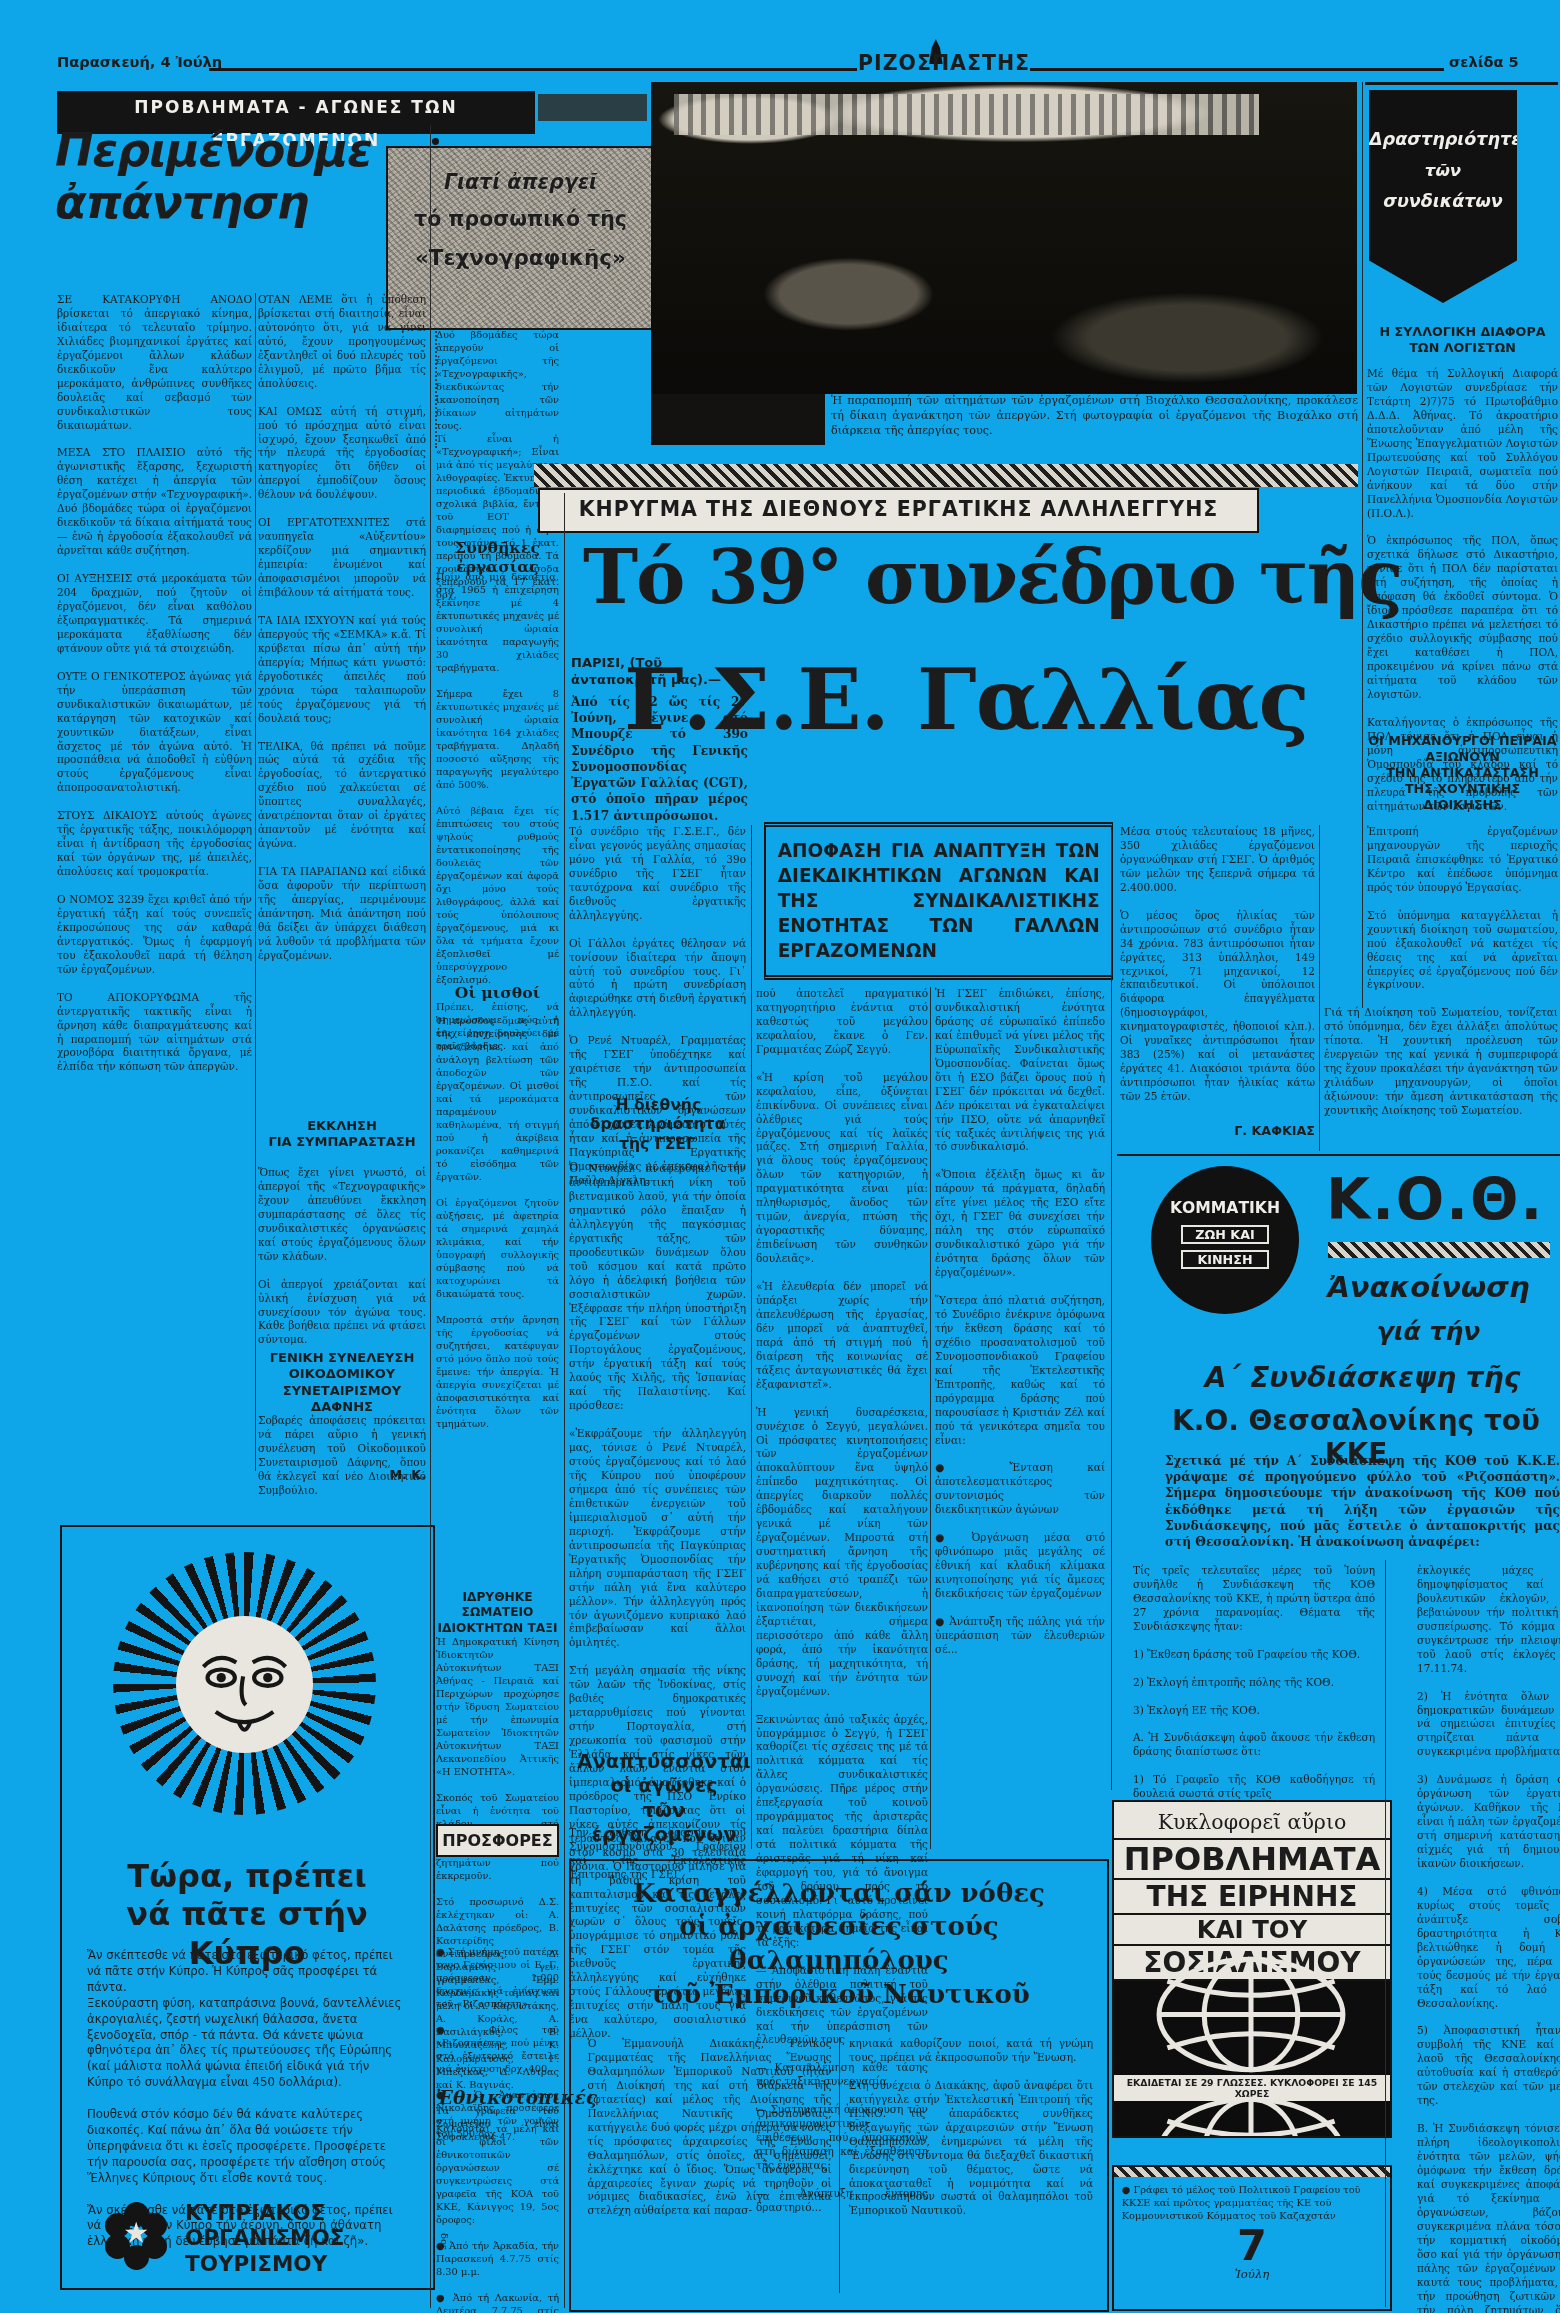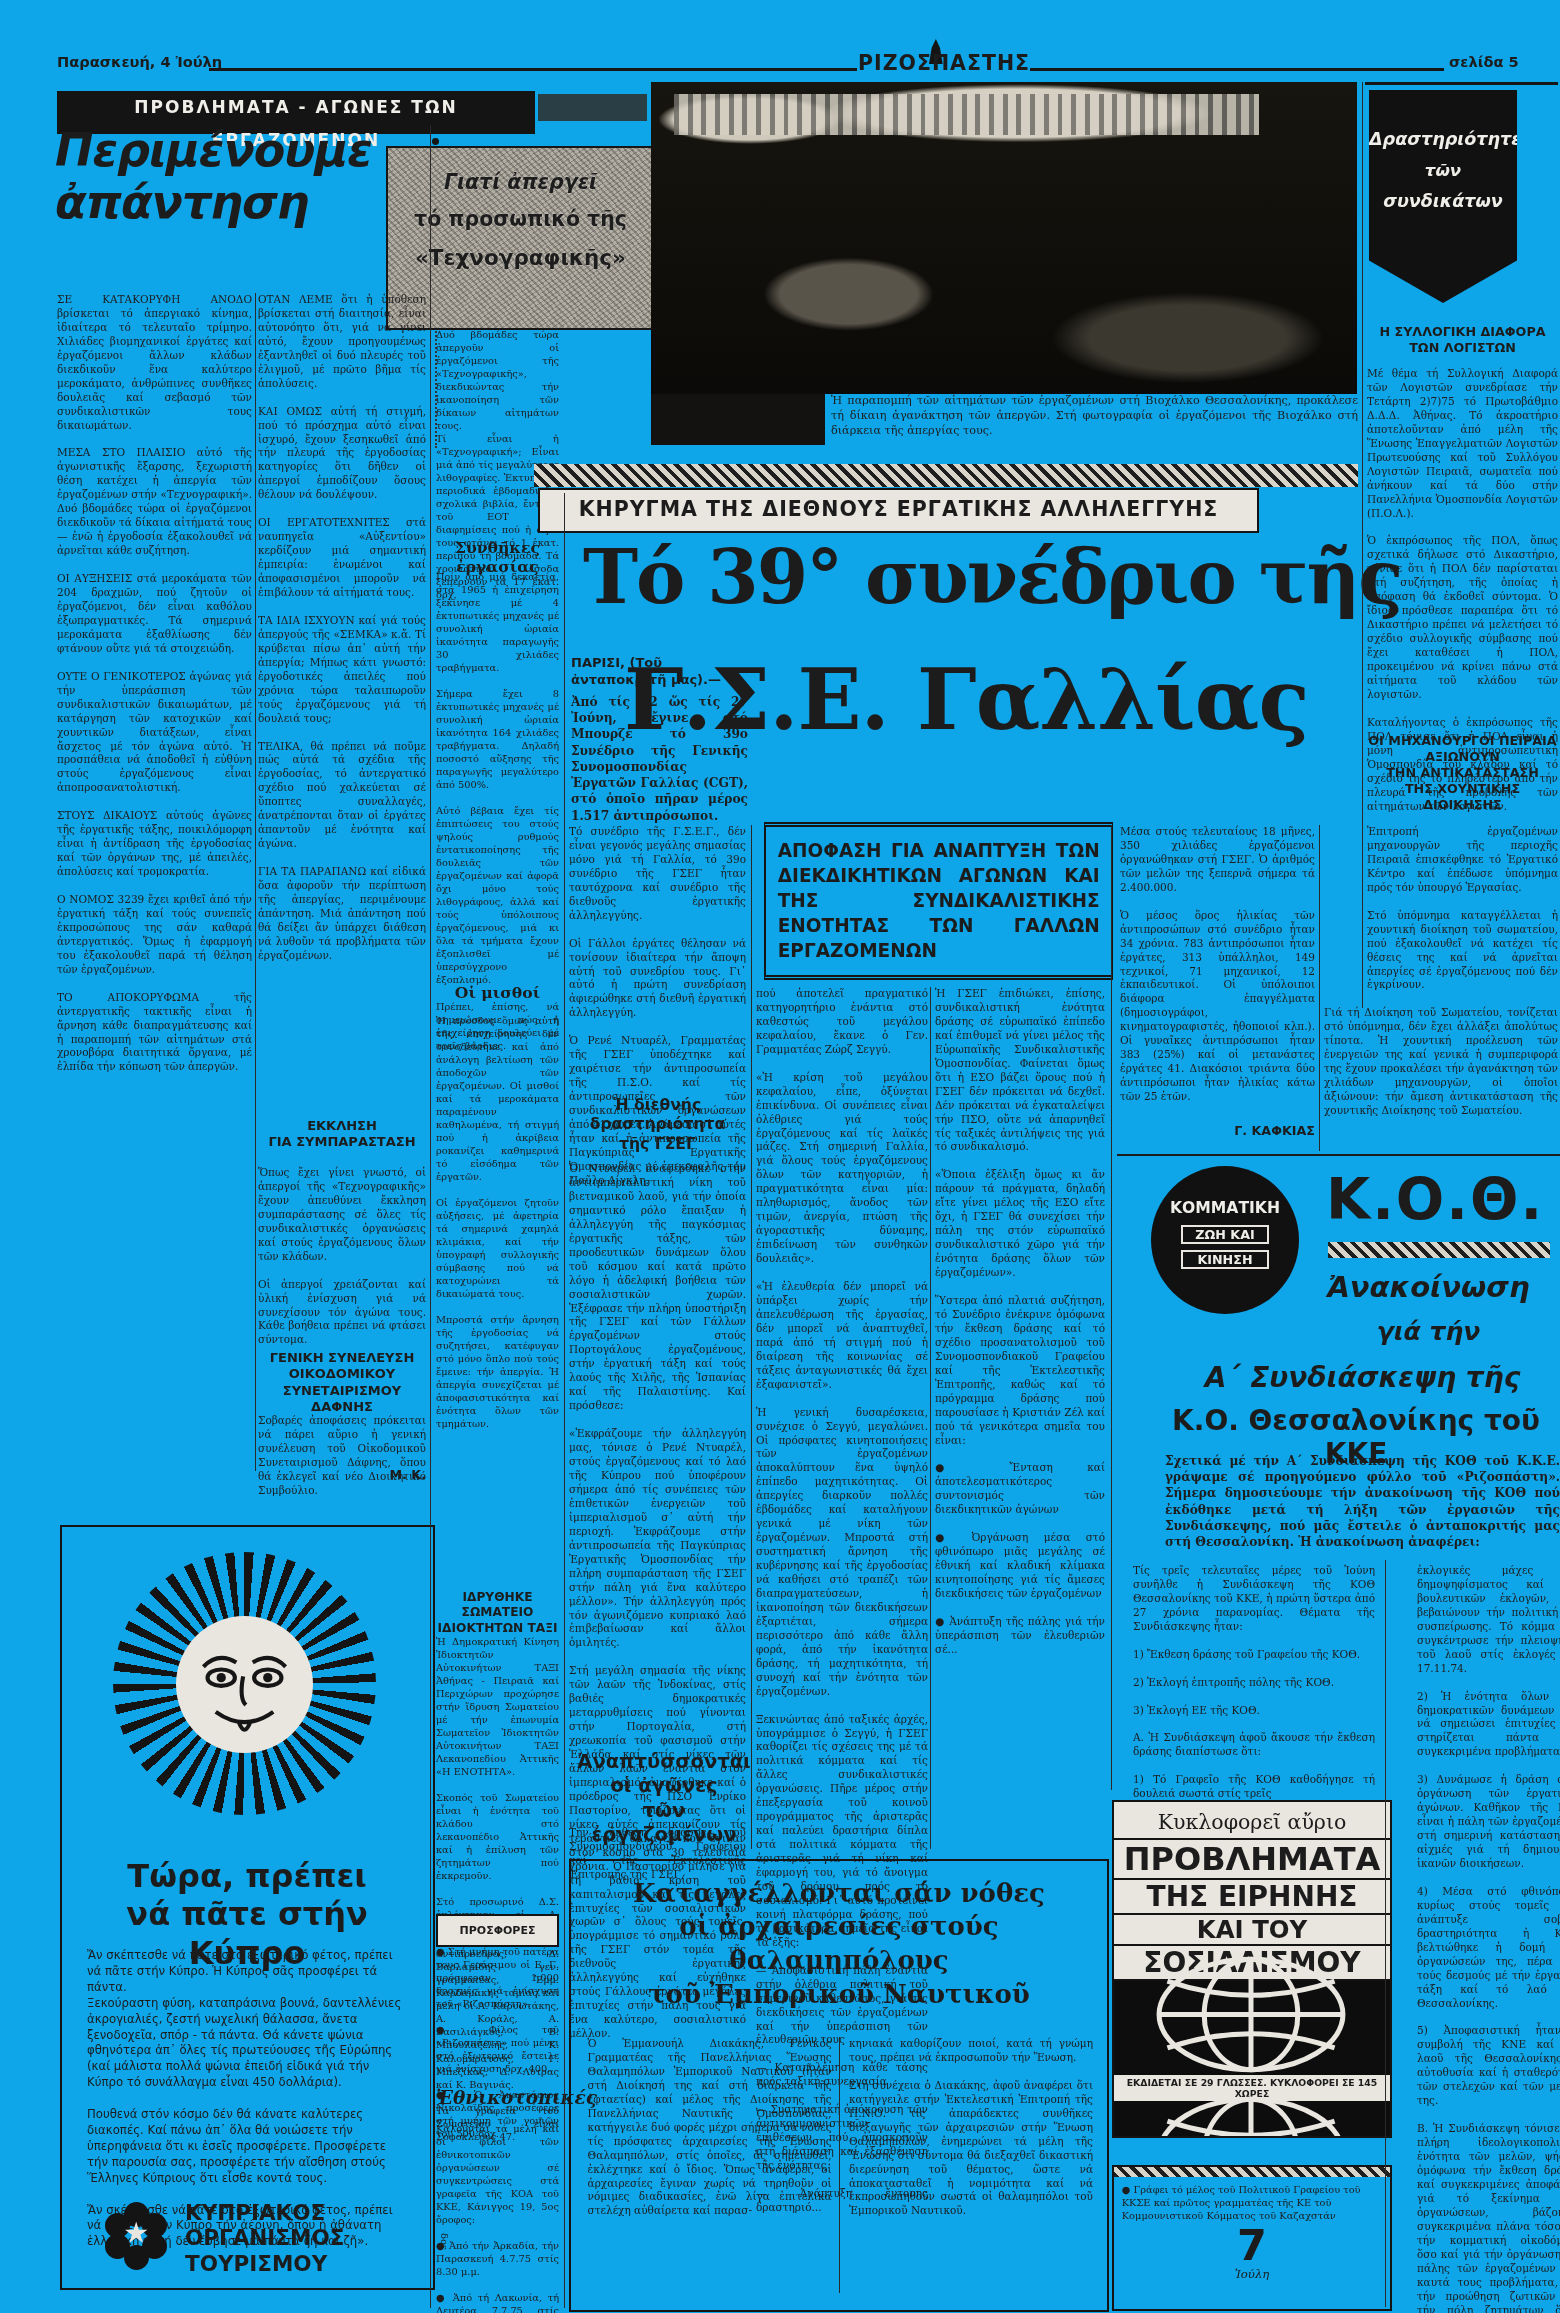--- a/index.html
+++ b/index.html
@@ -110,21 +110,21 @@
 Μπροστά στήν ἄρνηση τῆς ἐργοδοσίας νά συζητήσει, κατέφυγαν στό μόνο ὅπλο πού τούς ἔμεινε: τήν ἀπεργία. Ἡ ἀπεργία συνεχίζεται μέ ἀποφασιστικότητα καί ἑνότητα ὅλων τῶν τμημάτων.</div>
   <div class="abs subhead" style="left:436px;top:1590px;width:123px;font-size:12.2px;">ΙΔΡΥΘΗΚΕ ΣΩΜΑΤΕΙΟ
 ΙΔΙΟΚΤΗΤΩΝ ΤΑΞΙ</div>
   <div class="abs txt txt-sm" style="left:436px;top:1635px;width:123px;height:259px;">Ἡ Δημοκρατική Κίνηση Ἰδιοκτητῶν Αὐτοκινήτων ΤΑΞΙ Ἀθήνας - Πειραιᾶ καί Περιχώρων προχώρησε στήν ἵδρυση Σωματείου μέ τήν ἐπωνυμία Σωματεῖον Ἰδιοκτητῶν Αὐτοκινήτων ΤΑΞΙ Λεκανοπεδίου Ἀττικῆς «Η ΕΝΟΤΗΤΑ».
 
 Σκοπός τοῦ Σωματείου εἶναι ἡ ἑνότητα τοῦ κλάδου στό λεκανοπέδιο Ἀττικῆς καί ἡ ἐπίλυση τῶν ζητημάτων πού ἐκκρεμοῦν.
 
 Στό προσωρινό Δ.Σ. ἐκλέχτηκαν οἱ: Α. Δαλάτσης πρόεδρος, Β. Καστερίδης ἀντιπρόεδρος, Δ. Βαρλαμίδης γεν. γραμματέας, Ἐμμ. Καρδαμάκης ταμίας καί μέλη οἱ Α. Καρυωτάκης, Α. Κοράλς, Α. Βασιλιάγκος, Β. Μπουλαζέλης, Κ. Καλομπράτσος, Γ. Μπεζίκας, Δ. Λύτρας καί Κ. Βαγινάς.
 
 Τά γραφεῖα τοῦ Σωματείου εἶναι Σοφοκλέους 47.</div>
-  <div class="abs boxed sans b ctr" style="left:436px;top:1914px;width:119px;height:29px;font-size:11px;line-height:29px;">ΠΡΟΣΦΟΡΕΣ</div>
+  <div class="abs boxed sans b ctr" style="left:436px;top:1824px;width:119px;height:29px;font-size:16px;line-height:29px;">ΠΡΟΣΦΟΡΕΣ</div>
   <div class="abs txt txt-sm" style="left:436px;top:1945px;width:123px;height:138px;">● Στή μνήμη τοῦ πατέρα τους Γεράσιμου οἱ Ε. Γ. πρόσφεραν 1.000 δραχμές γιά ἐνίσχυση τοῦ «Ριζοσπάστη».
 
 ● Φίλος τοῦ «Ριζοσπάστη» πού μένει στό ἐξωτερικό ἔστειλε γιά ἐνίσχυση δρχ. 400.
 
 ● Ὁ Ἀναστάσιος Νικολαΐδης προσέφερε στή μνήμη τῶν γονιῶν του 500 δρχ.</div>
   <div class="abs b i" style="left:436px;top:2087px;width:123px;font-size:18.5px;font-family:'DejaVu Serif',serif;">Ἐθνικοτοπικές</div>
   <div class="abs txt txt-sm" style="left:436px;top:2122px;width:123px;height:185px;">Καλοῦνται τά μέλη καί οἱ φίλοι τῶν ἐθνικοτοπικῶν ὀργανώσεων σέ συγκεντρώσεις στά γραφεῖα τῆς ΚΟΑ τοῦ ΚΚΕ, Κάνιγγος 19, 5ος ὄροφος:
 
 ● Ἀπό τήν Ἀρκαδία, τήν Παρασκευή 4.7.75 στίς 8.30 μ.μ.
 

